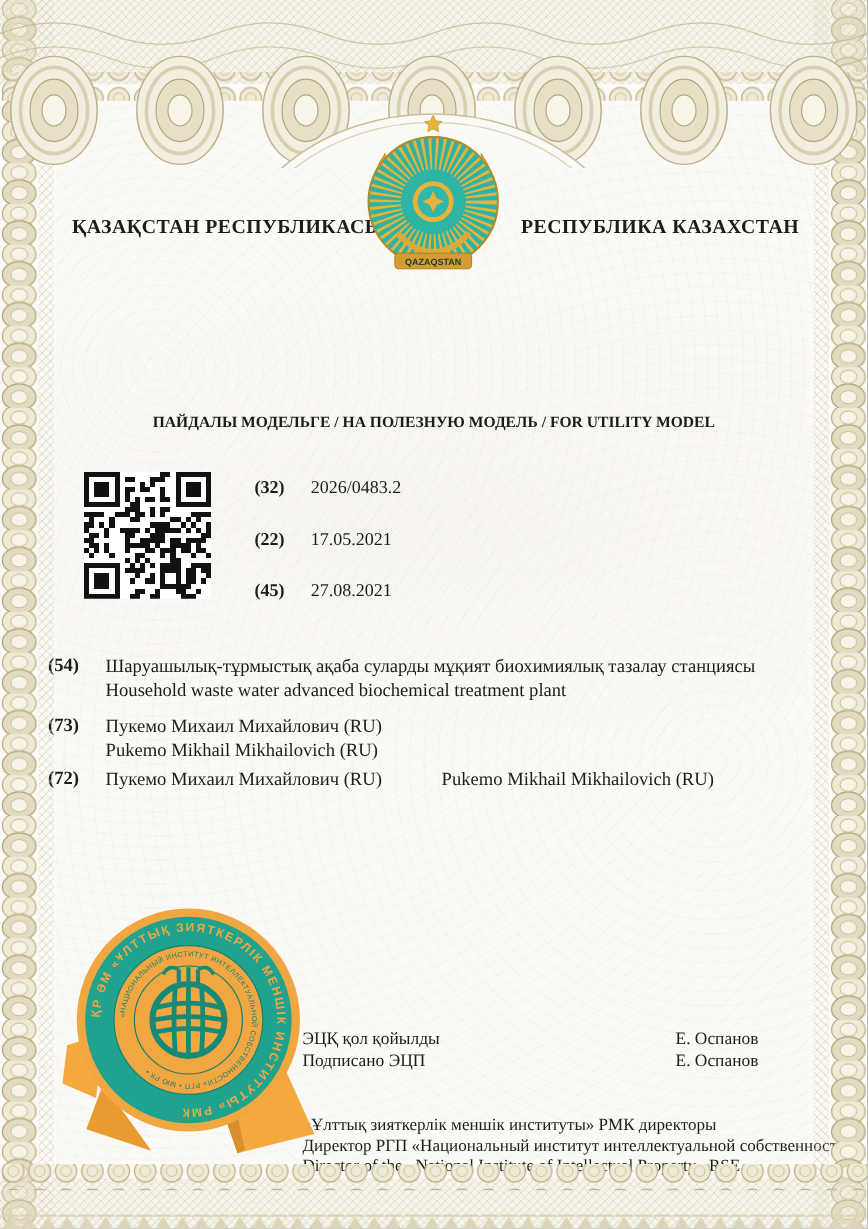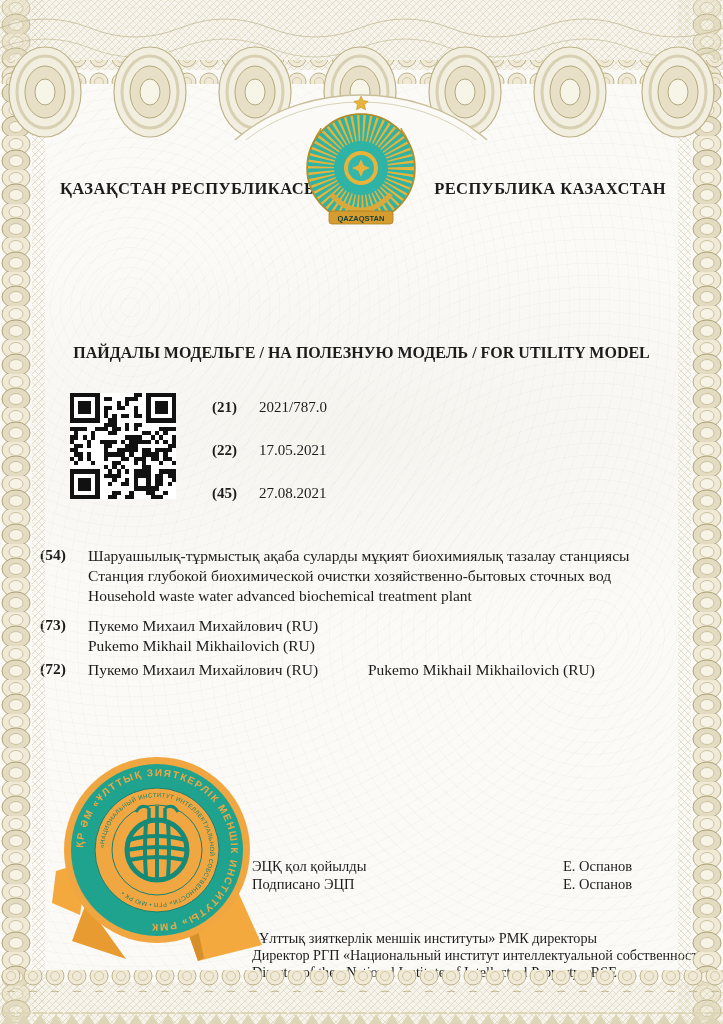--- a/index.html
+++ b/index.html
@@ -21,21 +21,21 @@
   .b-bottom{left:0;bottom:0;z-index:2}
   .emblem{left:305px;top:94px;z-index:4}
   .hdr-kk{left:60px;top:179px;font-weight:bold;font-size:16.5px;letter-spacing:.4px}
   .hdr-ru{right:57px;top:179px;font-weight:bold;font-size:16.5px;letter-spacing:.4px}
   .hdr-en{left:0;right:0;top:229px;text-align:center;font-weight:bold;font-size:15px;letter-spacing:.6px}
   .doc-type{left:0;right:0;top:249px;text-align:center;z-index:5;
     font-family:"Liberation Sans","DejaVu Sans",sans-serif;font-weight:bold;
     font-size:27px;line-height:25px;letter-spacing:3px;color:#b3a47c}
   .num-line{left:0;right:0;top:309px;text-align:center;font-weight:bold;font-size:17.5px}
   .num-value{border-bottom:2px solid #161616;padding:0 1px}
-  .subject{left:0;right:0;top:344px;text-align:center;font-weight:bold;font-size:16px}
+  .subject{left:0;right:0;top:344px;text-align:center;font-weight:bold;font-size:13px}
   .qr{left:70px;top:393px}
   .fields{left:212px;top:399px;font-size:15px}
   .field-row{display:flex;margin-bottom:26px}
   .field-code{font-weight:bold;width:38px}
   .field-val{margin-left:9px}
   .sections{left:40px;top:546px;right:48px;font-size:15.5px}
   .sec{display:flex;margin-bottom:10px}
   .sec-code{font-weight:bold;width:48px;flex:0 0 48px}
   .sec-body{flex:1;line-height:20px}
   .sec-inv{display:flex}
@@ -381,39 +381,38 @@
         <rect x="13" y="24" width="1" height="1"></rect>
         <rect x="14" y="24" width="1" height="1"></rect>
         <rect x="19" y="24" width="1" height="1"></rect>
         <rect x="20" y="24" width="1" height="1"></rect>
         <rect x="21" y="24" width="1" height="1"></rect>
       </g>
   </svg>
 
   <div class="abs fields">
     <div class="field-row">
-      <span class="field-code">(21)</span>
-      <span class="field-val">2021/787.0</span>
+      <span class="field-code">(32)</span>
+      <span class="field-val">2026/0483.2</span>
     </div>
     <div class="field-row">
       <span class="field-code">(22)</span>
       <span class="field-val">17.05.2021</span>
     </div>
     <div class="field-row">
       <span class="field-code">(45)</span>
       <span class="field-val">27.08.2021</span>
     </div>
   </div>
 
   <div class="abs sections">
     <div class="sec">
       <span class="sec-code">(54)</span>
       <div class="sec-body">
         <div>Шаруашылық-тұрмыстық ақаба суларды мұқият биохимиялық тазалау станциясы</div>
-        <div>Станция глубокой биохимической очистки хозяйственно-бытовых сточных вод</div>
         <div>Household waste water advanced biochemical treatment plant</div>
       </div>
     </div>
     <div class="sec" style="margin-bottom:4px">
       <span class="sec-code">(73)</span>
       <div class="sec-body">
         <div>Пукемо Михаил Михайлович (RU)</div>
         <div>Pukemo Mikhail Mikhailovich (RU)</div>
       </div>
     </div>

